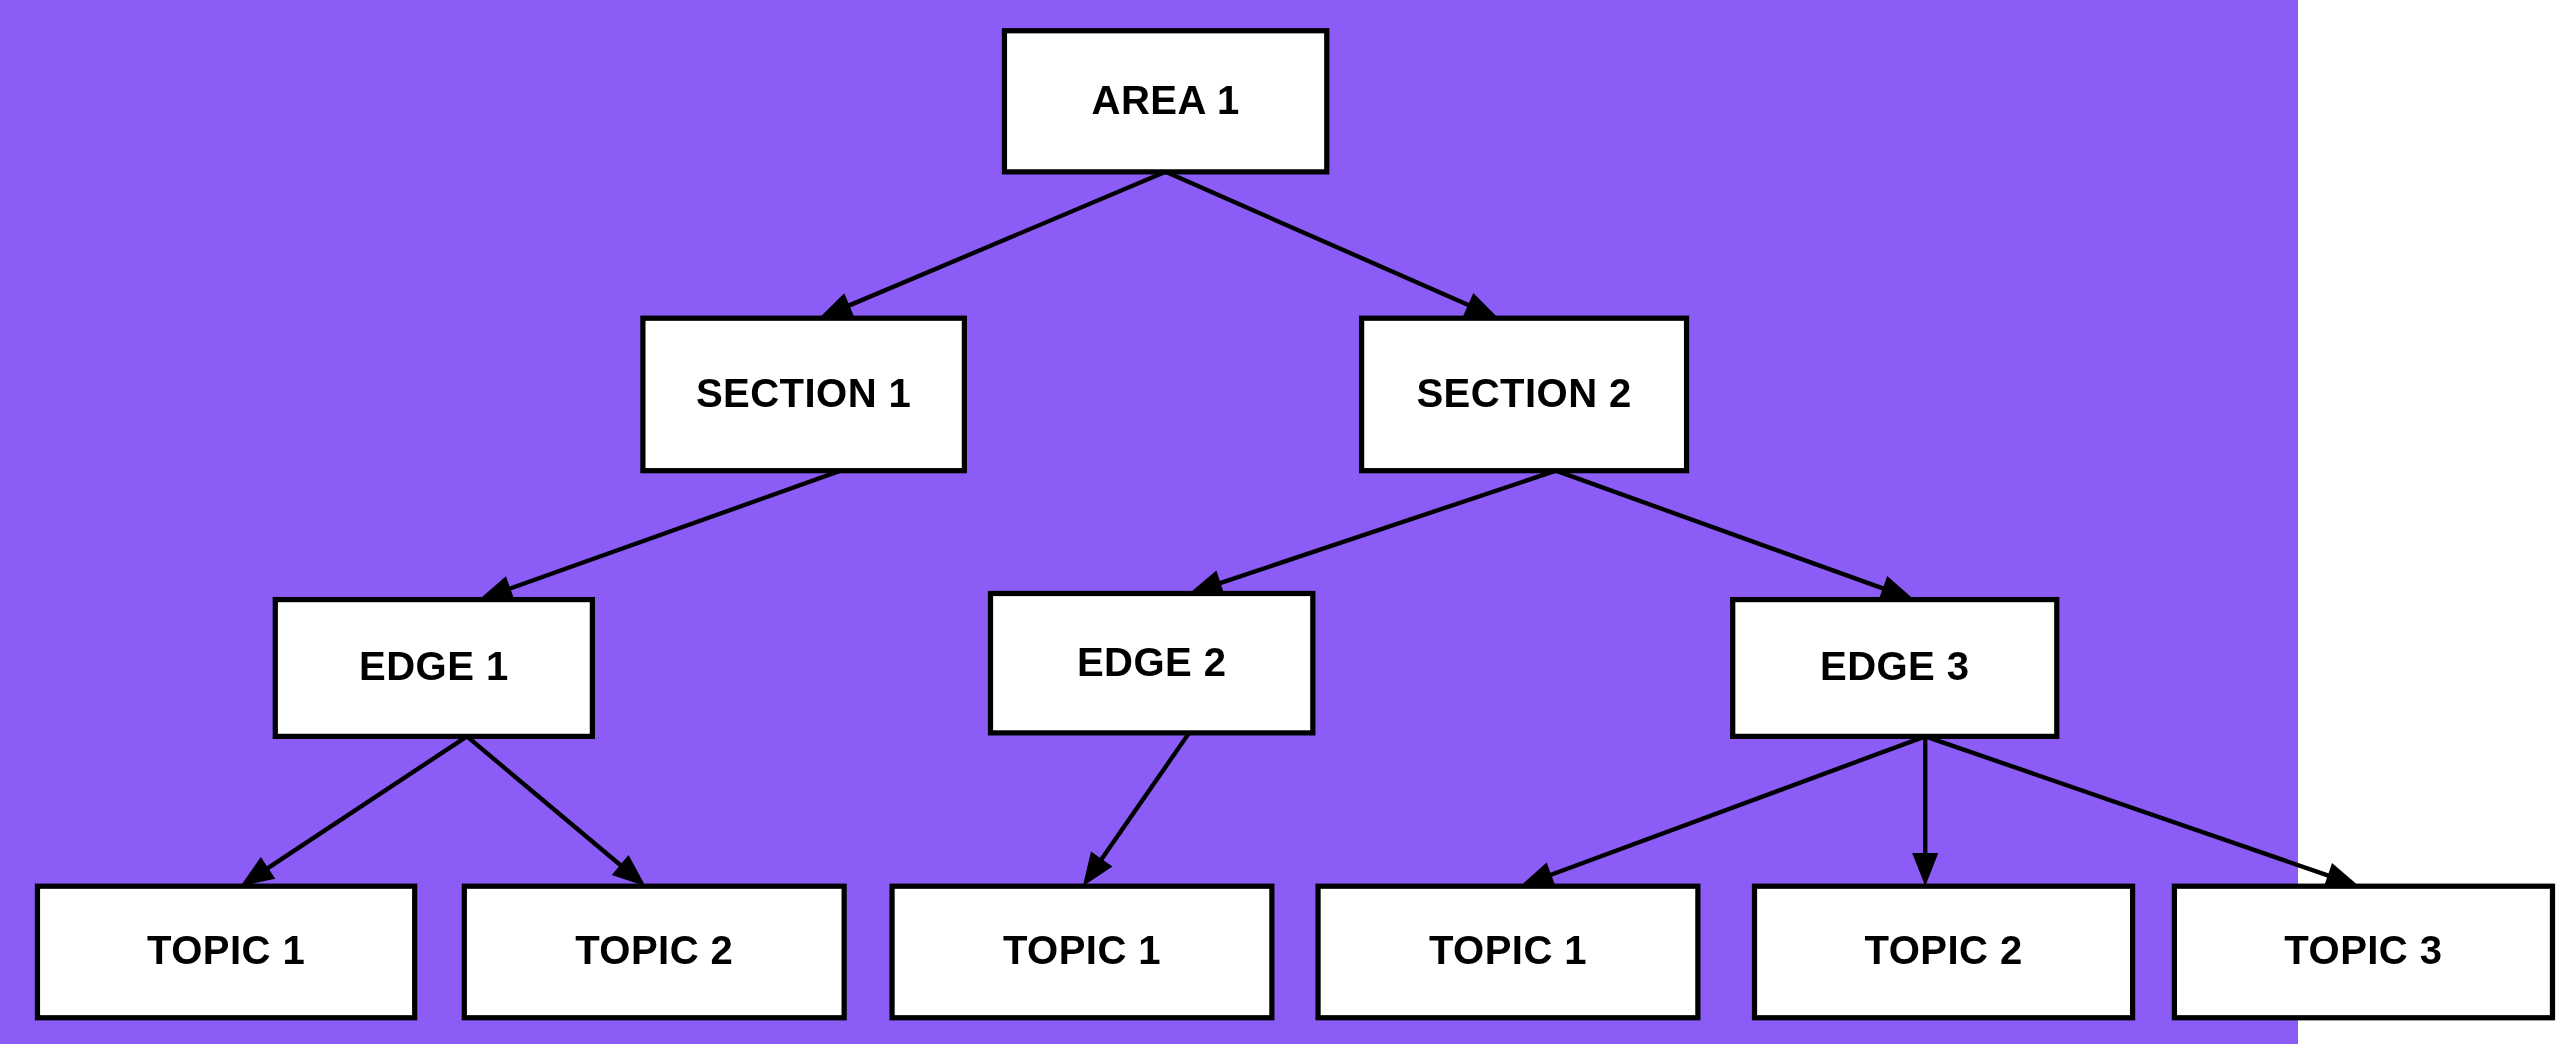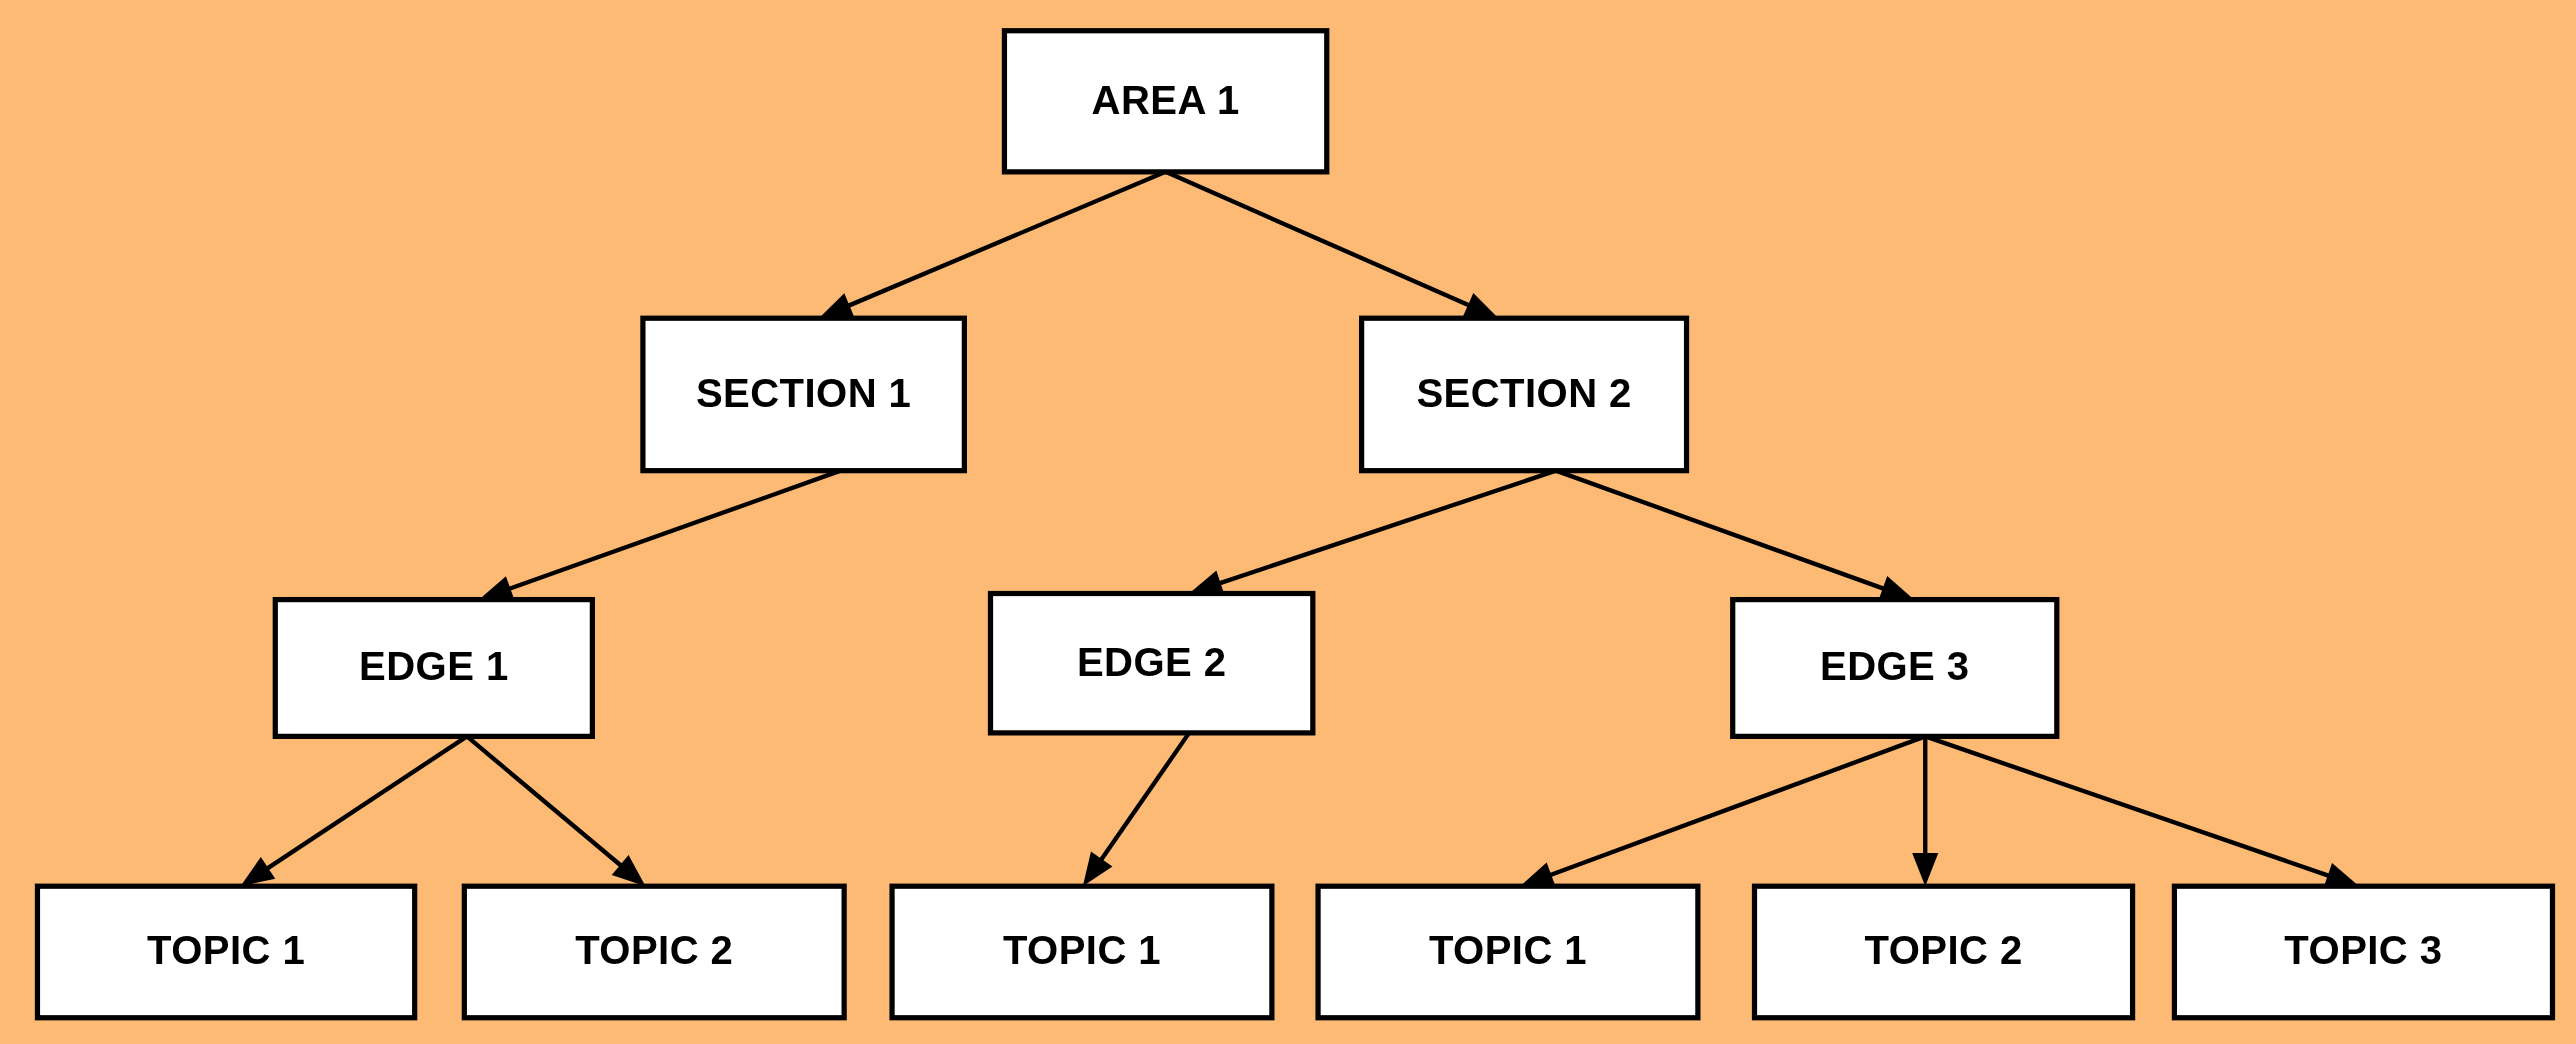--- a/index.html
+++ b/index.html
@@ -9,23 +9,23 @@
     background: #ffffff;
   }
   body {
     width: 2576px;
     height: 1045px;
     overflow: hidden;
     font-family: "Liberation Sans", sans-serif;
   }
   #diagram-root {
     position: relative;
-    width: 2576px;
+    width: 2298px;
     height: 1045px;
-    background: #fdba74;
+    background: #8b5cf6;
   }
   svg#diagram-svg {
     position: absolute;
     top: 0;
     left: 0;
     width: 2576px;
     height: 1045px;
     display: block;
   }
   .node-rect {

